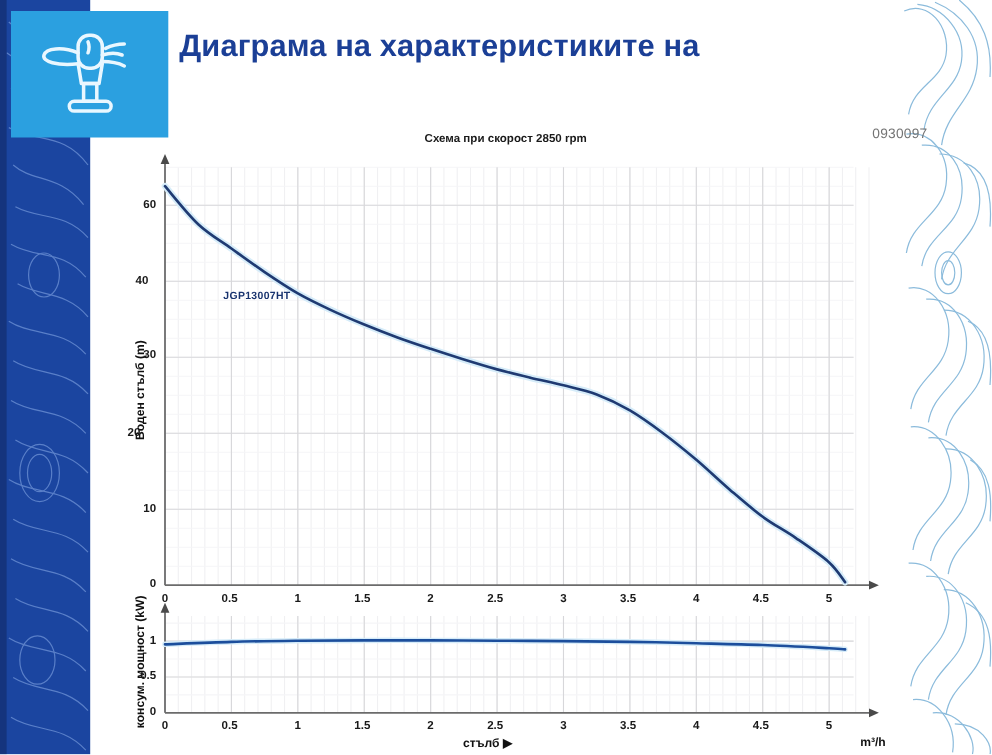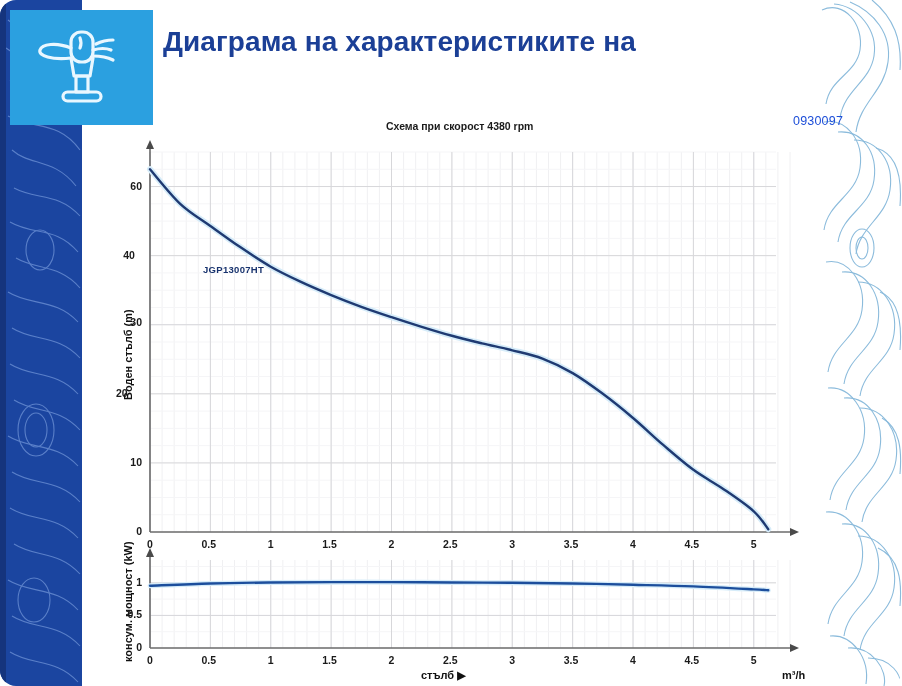--- a/index.html
+++ b/index.html
@@ -12,21 +12,20 @@
     height: 686px;
     font-family: "Liberation Sans", sans-serif;
     overflow: hidden;
   }
   #page {
     position: relative;
     width: 902px;
     height: 686px;
     background: #ffffff;
     overflow: hidden;
-    border-radius: 16px;
   }
 
   
   #left-band {
     position: absolute;
     left: 0; top: 0;
     width: 82px;
     height: 686px;
     background: #1b45a0;
     overflow: hidden;
@@ -76,21 +75,21 @@
     position: absolute;
     left: 386px; top: 120px;
     font-size: 10.5px;
     color: #1a1a1a;
     font-weight: 600;
   }
   #doc-code {
     position: absolute;
     left: 793px; top: 114px;
     font-size: 12.5px;
-    color: #1d4ed8;
+    color: #737373;
     letter-spacing: .2px;
   }
 
   
   #chart-wrap {
     position: absolute;
     left: 0; top: 0;
     width: 902px; height: 686px;
   }
   .axis-title {
@@ -200,21 +199,21 @@
         <path d="M41 34 L 44 52 L 60 52 L 63 34"></path>
         <rect x="46" y="52" width="12" height="16"></rect>
         <rect x="33" y="68" width="38" height="9" rx="4.5"></rect>
       </g>
     </svg>
   </div>
 
   <div id="title-block">
     <div class="title-line">Диаграма на характеристиките на</div>
   </div>
-  <div id="subtitle">Схема при скорост 4380 rpm</div>
+  <div id="subtitle">Схема при скорост 2850 rpm</div>
   <div id="doc-code">0930097</div>
 
   <div id="chart-wrap">
 
     <svg id="chart-svg" width="902" height="686" viewBox="0 0 902 686">
 
       <g id="g-head-minor">
           <line x1="150" y1="152" x2="150" y2="532" stroke="#f0f0f2" stroke-width="1"></line>
           <line x1="162.0754716981132" y1="152" x2="162.0754716981132" y2="532" stroke="#f0f0f2" stroke-width="1"></line>
           <line x1="174.1509433962264" y1="152" x2="174.1509433962264" y2="532" stroke="#f0f0f2" stroke-width="1"></line>

